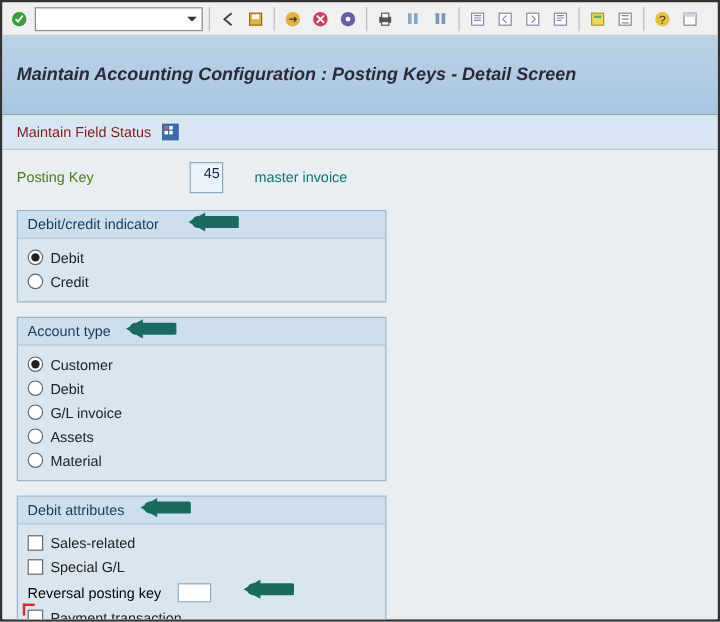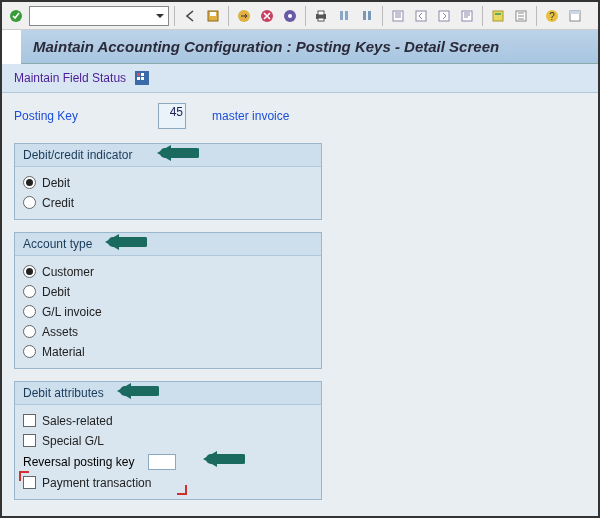--- a/index.html
+++ b/index.html
@@ -41,61 +41,60 @@
     height: 20px;
     border: 1px solid #888;
     background: #fff;
     display: flex;
     align-items: center;
     justify-content: flex-end;
     padding-right: 3px;
   }
   .title-bar {
     background: linear-gradient(#bcd3e8, #a8c5e0);
-    padding: 8px 12px;
+    padding: 24px 12px;
     font-style: italic;
     font-weight: bold;
     font-size: 15px;
     color: #2a2a3a;
     border-bottom: 1px solid #8aa;
-    margin-left: 19px;
   }
   .subbar {
     background: #d7e6f2;
     padding: 6px 12px;
     border-bottom: 1px solid #b0c8da;
     display: flex;
     align-items: center;
     gap: 8px;
-    color: #4c1d95;
+    color: #7f1d1d;
     font-size: 12px;
   }
   .grid-icon {
     width: 16px;
     height: 16px;
     display: inline-block;
   }
   .keyrow {
     display: flex;
     align-items: center;
     gap: 10px;
     padding: 10px 12px 14px;
     background: #e8eef2;
   }
-  .keyrow .label { color: #1d4ed8; }
+  .keyrow .label { color: #4d7c0f; }
   .keyrow .val {
     width: 28px;
     height: 26px;
     border: 1px solid #8aa8c0;
     background: #eaf2fa;
     text-align: right;
     padding: 1px 2px;
     color: #225;
   }
-  .keyrow .desc { color: #1d4ed8; margin-left: 16px; }
+  .keyrow .desc { color: #0f766e; margin-left: 16px; }
   .main {
     padding: 0 12px 12px;
     background: #e8eef2;
   }
   .group {
     width: 308px;
     border: 1px solid #9ab6cc;
     margin-bottom: 12px;
     background: #d9e6f0;
   }

